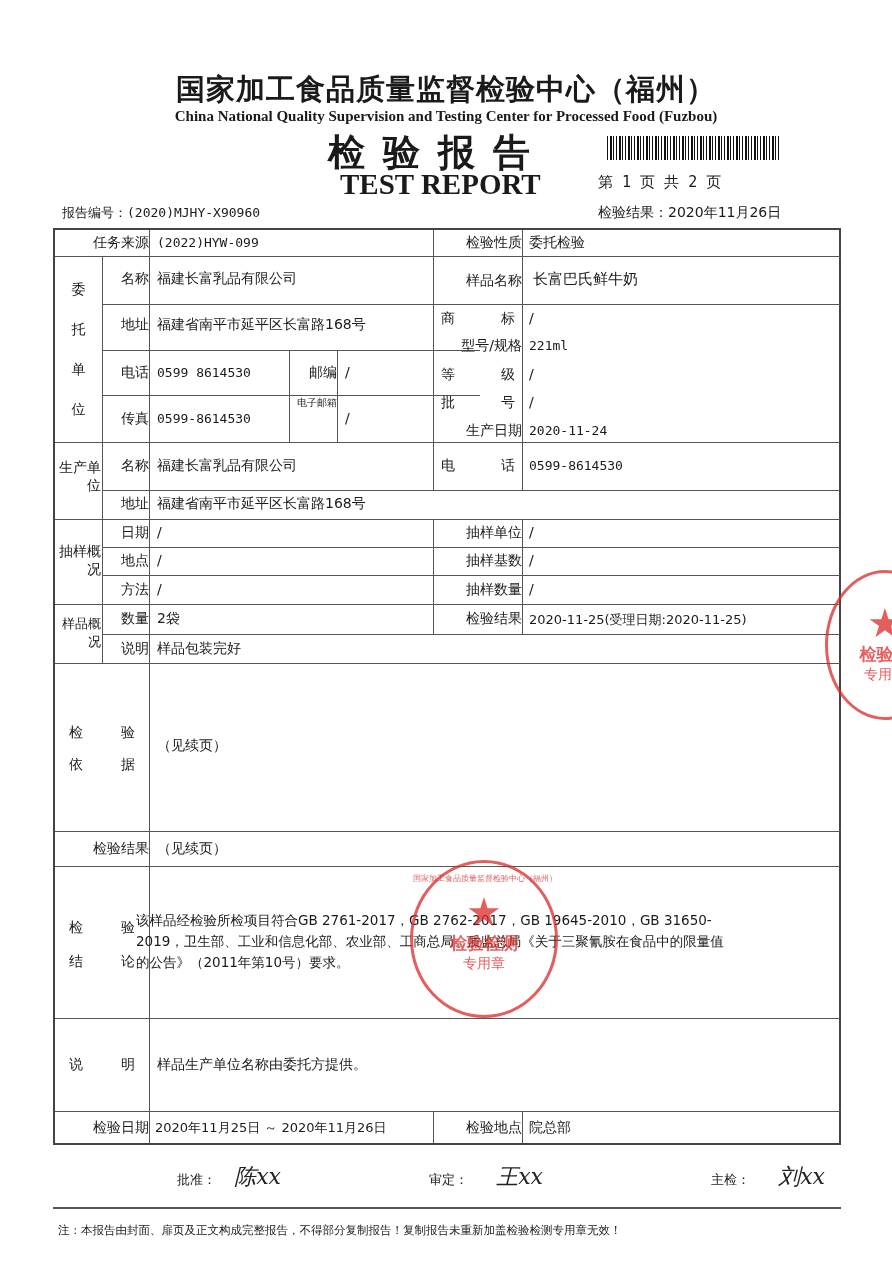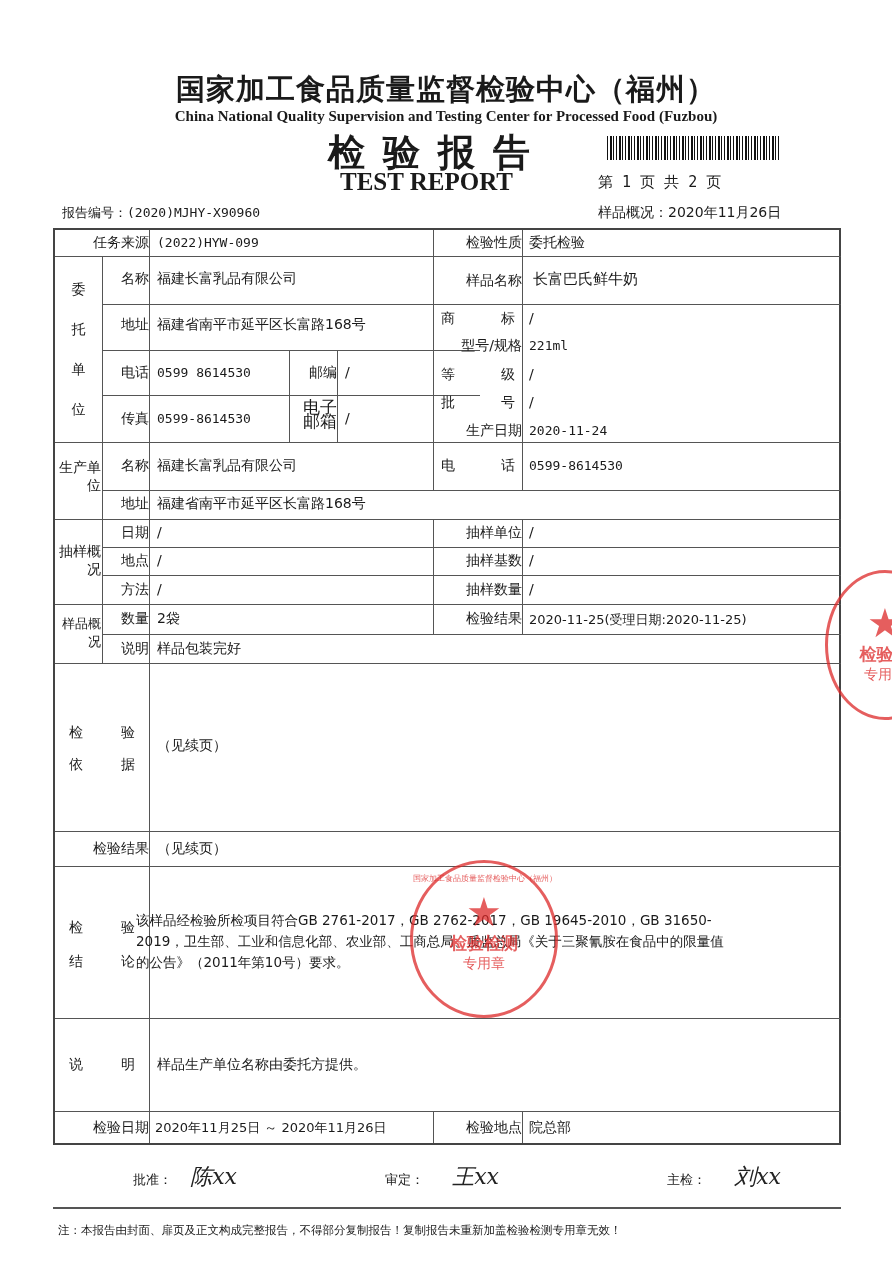--- a/index.html
+++ b/index.html
@@ -5,21 +5,21 @@
   html, body { margin: 0; padding: 0; background: #ffffff; }
   body { width: 892px; height: 1261px; position: relative; overflow: hidden;
          font-family: "DejaVu Serif", "Liberation Serif", serif; color: #1a1a1a; }
   .abs { position: absolute; }
   .title-cn { left: 0; width: 892px; top: 70px; text-align: center; font-size: 29px; font-weight: bold;
               font-family: "DejaVu Sans", sans-serif; letter-spacing: 1px; }
   .title-en { left: 0; width: 892px; top: 108px; text-align: center; font-size: 15px; font-weight: bold;
               font-family: "Liberation Serif", serif; }
   .report-cn { left: 328px; top: 128px; font-size: 37px; font-weight: bold; letter-spacing: 18px;
                font-family: "DejaVu Sans", sans-serif; text-align: center; }
-  .report-en { left: 340px; top: 168px; font-size: 25px; font-weight: bold; font-family: "Liberation Serif", serif; }
+  .report-en { left: 340px; top: 168px; font-size: 29px; font-weight: bold; font-family: "Liberation Serif", serif; }
   .barcode { left: 607px; top: 136px; width: 172px; height: 24px;
              background: repeating-linear-gradient(90deg, #111 0 1px, #fff 1px 3px, #111 3px 5px, #fff 5px 6px, #111 6px 7px, #fff 7px 9px); }
   .pageinfo { left: 598px; top: 173px; font-size: 15px; font-family: "DejaVu Sans Mono", monospace; }
   .reportno { left: 62px; top: 204px; font-size: 13px; font-family: "DejaVu Sans Mono", monospace; }
   .issuedate { left: 598px; top: 204px; font-size: 14px; font-family: "DejaVu Sans", sans-serif; }
 
   .table { left: 53px; top: 228px; width: 788px; height: 917px; border: 2px solid #444; box-sizing: border-box; }
   .line-h { position: absolute; height: 0; border-top: 1.5px solid #555; }
   .line-v { position: absolute; width: 0; border-left: 1.5px solid #555; }
   .cell { position: absolute; font-size: 14px; font-family: "DejaVu Sans", sans-serif; white-space: nowrap; }
@@ -32,36 +32,36 @@
 
   .stamp { border: 3px solid rgba(220, 40, 40, 0.75); border-radius: 50%; color: rgba(220, 40, 40, 0.75);
            font-family: "DejaVu Sans", sans-serif; text-align: center; box-sizing: border-box; }
   .stamp-main { left: 410px; top: 860px; width: 148px; height: 158px; }
   .stamp-side { left: 825px; top: 570px; width: 120px; height: 150px; }
   .stamp .star { font-size: 40px; line-height: 40px; margin-top: 40px; }
   .stamp .big { font-size: 17px; font-weight: bold; }
   .stamp .small { font-size: 14px; }
   .stamp .arc { font-size: 10px; margin-top: 10px; }
 
-  .sig-row { top: 1162px; font-size: 13px; font-family: "DejaVu Sans", sans-serif; }
+  .sig-row { top: 1162px; font-size: 13px; font-family: "DejaVu Sans", sans-serif; margin-left: 44px; }
   .sig { font-family: "DejaVu Serif", serif; font-size: 22px; font-style: italic; color: #222; }
   .footer-rule { left: 53px; top: 1207px; width: 788px; border-top: 2px solid #555; }
   .footer-note { left: 58px; top: 1223px; font-size: 11.5px; font-family: "DejaVu Sans", sans-serif; }
 </style>
 </head>
 <body>
 
 <div class="abs title-cn">国家加工食品质量监督检验中心（福州）</div>
 <div class="abs title-en">China National Quality Supervision and Testing Center for Processed Food (Fuzbou)</div>
 <div class="abs report-cn">检验报告</div>
 <div class="abs report-en">TEST REPORT</div>
 <div class="abs barcode"></div>
 <div class="abs pageinfo">第 1 页  共 2 页</div>
 <div class="abs reportno">报告编号：(2020)MJHY-X90960</div>
-<div class="abs issuedate">样品概况：2020年11月26日</div>
+<div class="abs issuedate">检验结果：2020年11月26日</div>
 
 <div class="abs table">
 
   <div class="line-h" style="left:0;width:786px;top:26px"></div>
   <div class="line-h" style="left:47px;width:739px;top:74px"></div>
   <div class="line-h" style="left:47px;width:378px;top:120px"></div>
   <div class="line-h" style="left:47px;width:378px;top:165px"></div>
   <div class="line-h" style="left:0;width:786px;top:212px"></div>
   <div class="line-h" style="left:47px;width:739px;top:260px"></div>
   <div class="line-h" style="left:0;width:786px;top:289px"></div>
@@ -100,21 +100,21 @@
   <div class="cell lbl" style="left:47px;width:47px;top:40px">名称</div>
   <div class="cell" style="left:102px;top:40px">福建长富乳品有限公司</div>
   <div class="cell lbl" style="left:47px;width:47px;top:86px">地址</div>
   <div class="cell" style="left:102px;top:86px">福建省南平市延平区长富路168号</div>
   <div class="cell lbl" style="left:47px;width:47px;top:134px">电话</div>
   <div class="cell mono" style="left:102px;top:135px">0599 8614530</div>
   <div class="cell lbl" style="left:234px;width:48px;top:134px">邮编</div>
   <div class="cell" style="left:290px;top:134px">/</div>
   <div class="cell lbl" style="left:47px;width:47px;top:180px">传真</div>
   <div class="cell mono" style="left:102px;top:181px">0599-8614530</div>
-  <div class="cell lbl" style="left:234px;width:48px;top:170px;white-space:normal;font-size:17px;line-height:14px">电子邮箱</div>
+  <div class="cell lbl" style="left:234px;width:48px;top:162px;white-space:normal;font-size:10px;line-height:21px">电子邮箱</div>
   <div class="cell" style="left:290px;top:180px">/</div>
 
   <div class="cell lbl" style="left:378px;width:89px;top:42px">样品名称</div>
   <div class="cell" style="left:478px;top:40px;font-size:15px">长富巴氏鲜牛奶</div>
   <div class="cell spread" style="left:386px;width:74px;top:80px">
     <span>商</span>
     <span>标</span>
   </div>
   <div class="cell" style="left:474px;top:80px">/</div>
   <div class="cell lbl" style="left:380px;width:87px;top:107px">型号/规格</div>

